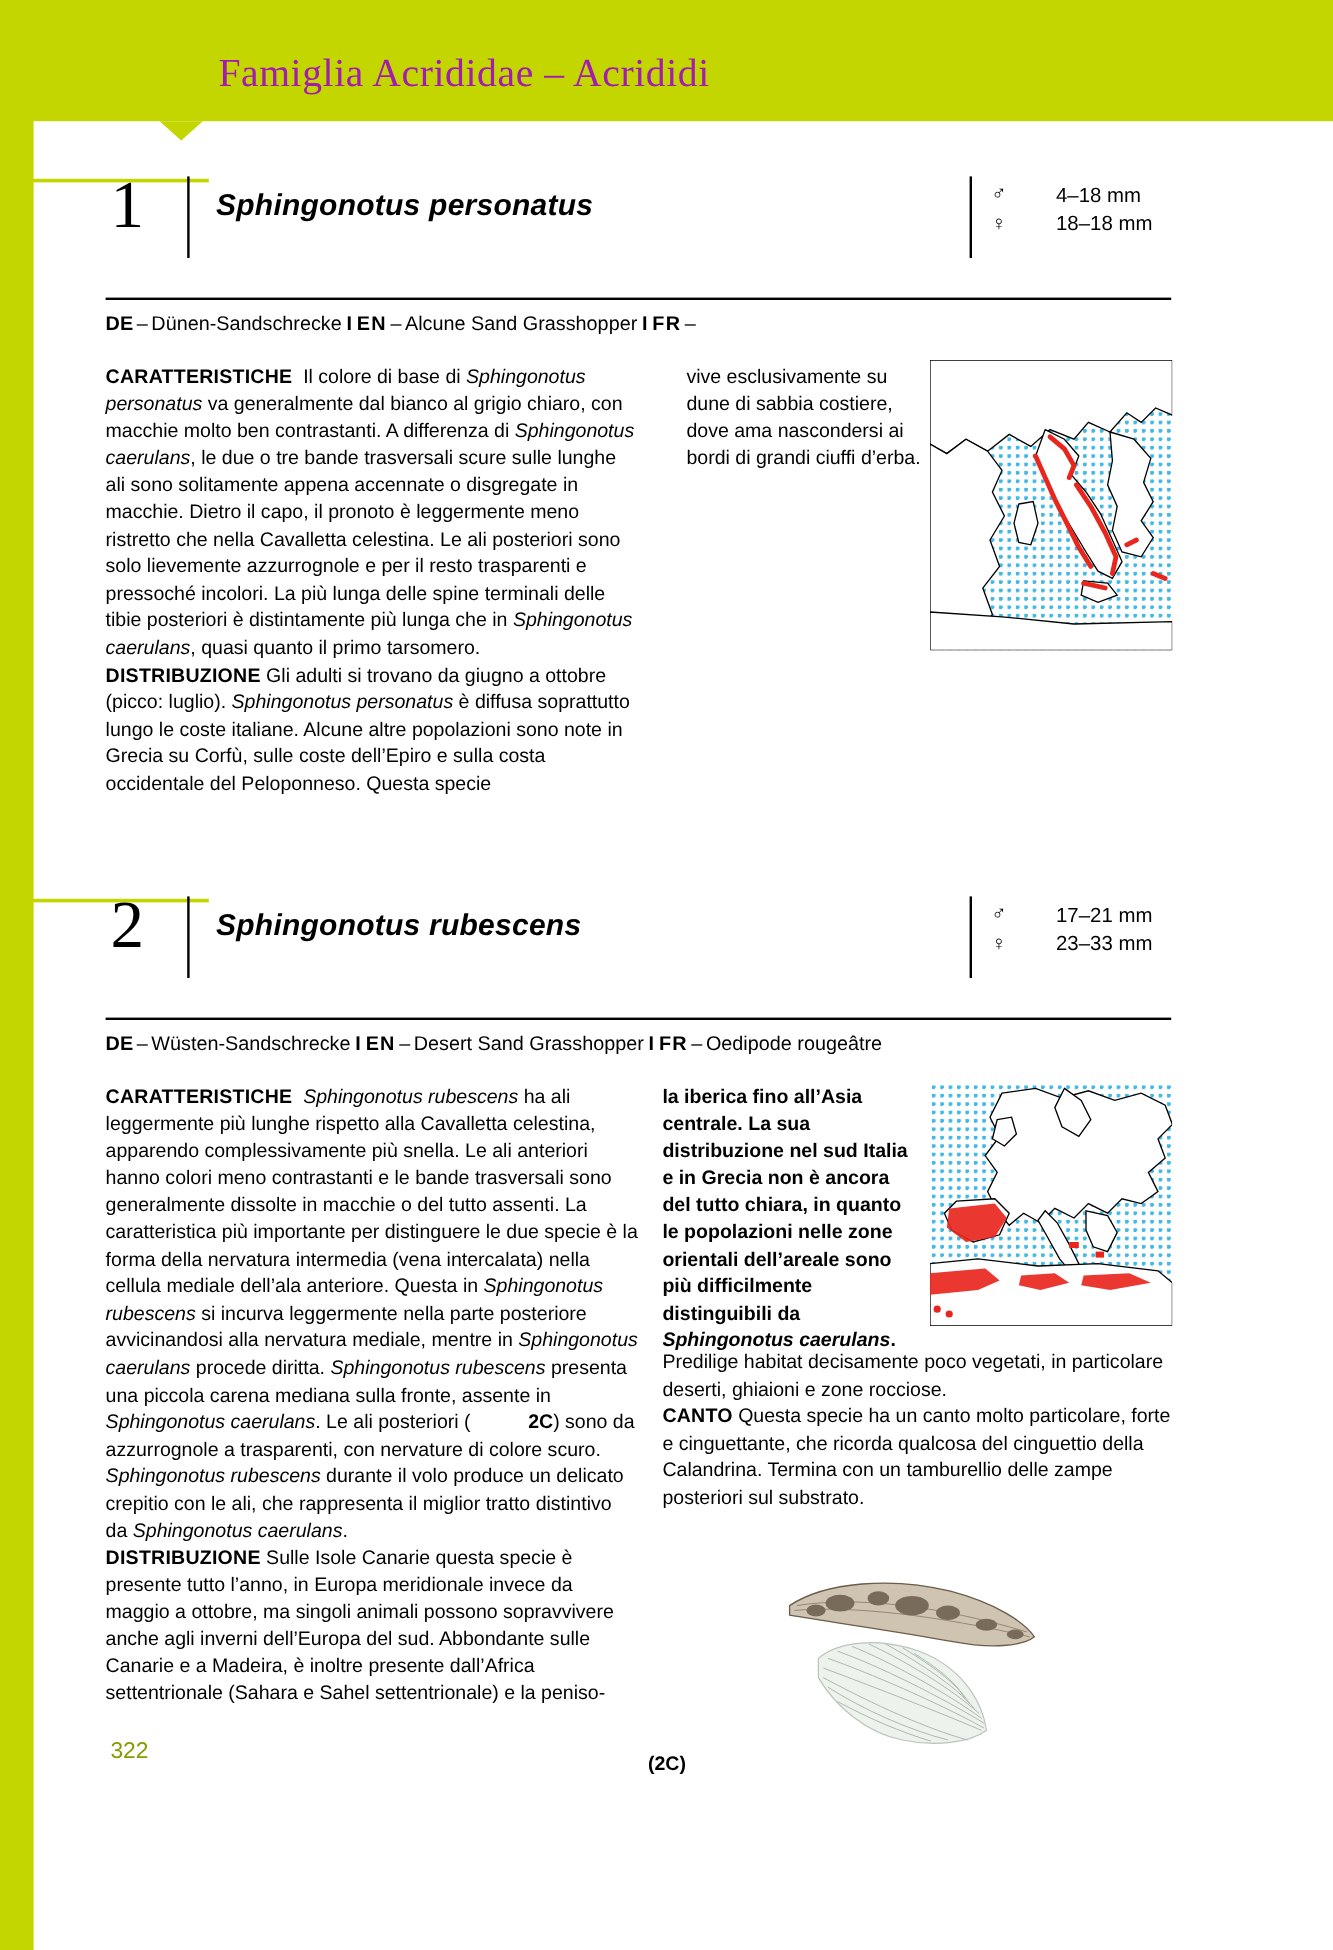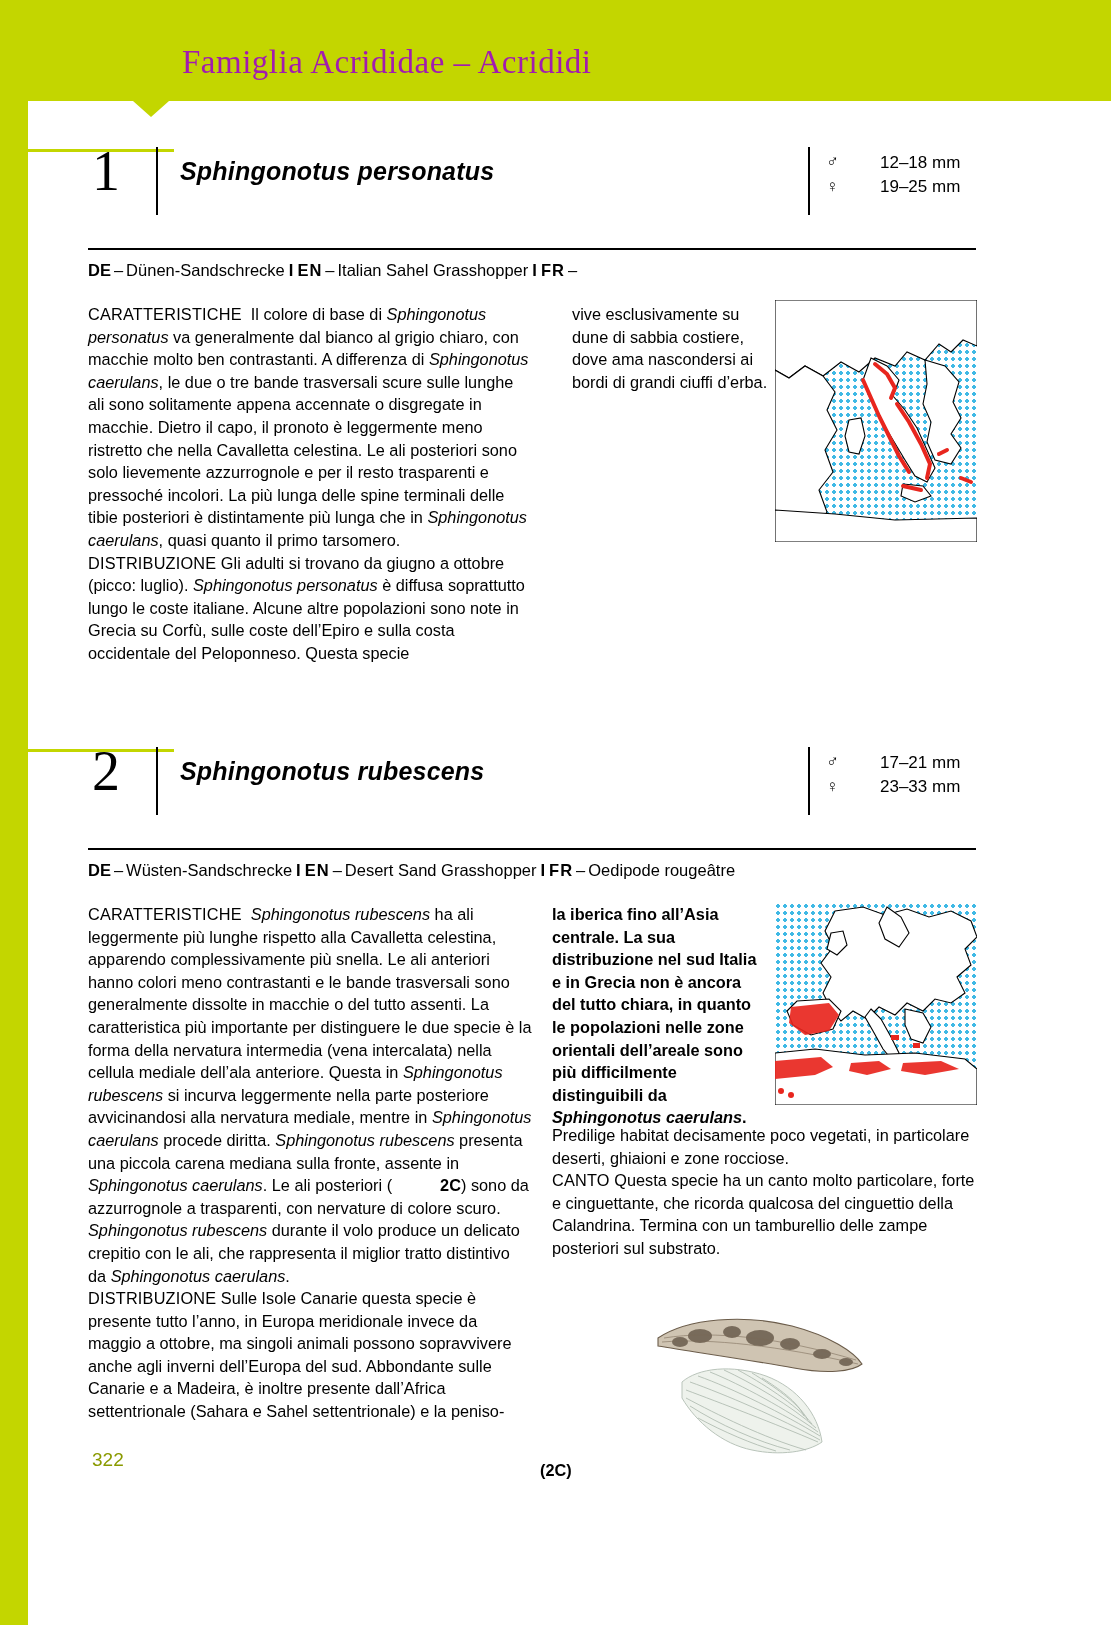--- a/index.html
+++ b/index.html
@@ -138,21 +138,21 @@
   .col {
     position: absolute;
     font-size: 16.3px;
     line-height: 22.6px;
     color: #000;
     text-align: left;
     hyphens: manual;
   }
   .col i { font-style: italic; }
   .col b { font-weight: bold; margin-left: 48px; }
-  .lead { font-weight: normal; letter-spacing: 0.2px; margin-top: 16px; }
+  .lead { font-weight: bold; letter-spacing: 0.2px; margin-top: 16px; }
 
   
   .map {
     position: absolute;
     background: #ffffff;
     border: 0;
     overflow: hidden;
   }
   .map .sea {
     position: absolute;
@@ -191,27 +191,27 @@
 <div class="header-notch"></div>
 
 <div class="entry" style="top:135px;">
   <div class="entry-rule-top" style="top:14px;"></div>
   <div class="entry-num">1</div>
   <div class="entry-divider"></div>
   <div class="entry-name">Sphingonotus personatus</div>
 
   <div class="size-divider"></div>
   <div class="size-sym" style="left:826px; top:17px;">♂</div>
-  <div class="size-row" style="left:880px; top:18px;">12–18 mm</div>
+  <div class="size-row" style="left:880px; top:18px;">4–18 mm</div>
   <div class="size-sym" style="left:826px; top:42px;">♀</div>
-  <div class="size-row" style="left:880px; top:42px;">19–25 mm</div>
+  <div class="size-row" style="left:880px; top:42px;">18–18 mm</div>
 
   <div class="lang-rule" style="top:113px;"></div>
   <div class="lang-line" style="top:126px;">
-    <b>DE</b><span style="padding:0 3px;">–</span><span>Dünen-Sandschrecke</span><span class="lang-sep">I</span><b style="letter-spacing:1px;">EN</b><span style="padding:0 3px;">–</span><span>Italian Sahel Grasshopper</span><span class="lang-sep">I</span><b style="letter-spacing:1px;">FR</b><span style="padding:0 3px;">–</span><span></span>
+    <b>DE</b><span style="padding:0 3px;">–</span><span>Dünen-Sandschrecke</span><span class="lang-sep">I</span><b style="letter-spacing:1px;">EN</b><span style="padding:0 3px;">–</span><span>Alcune Sand Grasshopper</span><span class="lang-sep">I</span><b style="letter-spacing:1px;">FR</b><span style="padding:0 3px;">–</span><span></span>
   </div>
 </div>
 
 <div class="col" style="left:88px; top:303px; width:444px;"><span class="lead">CARATTERISTICHE</span>&nbsp; Il colore di base di <i>Sphingonotus personatus</i> va generalmente dal bianco al grigio chiaro, con macchie molto ben contrastanti. A differenza di <i>Sphingonotus caerulans</i>, le due o tre bande trasversali scure sulle lunghe ali sono solitamente appena accennate o disgregate in macchie. Dietro il capo, il pronoto è leggermente meno ristretto che nella Cavalletta celestina. Le ali posteriori sono solo lievemente azzurrognole e per il resto trasparenti e pressoché incolori. La più lunga delle spine terminali delle tibie posteriori è distintamente più lunga che in <i>Sphingonotus caerulans</i>, quasi quanto il primo tarsomero.<br><span class="lead">DISTRIBUZIONE</span> Gli adulti si trovano da giugno a ottobre (picco: luglio). <i>Sphingonotus personatus</i> è diffusa soprattutto lungo le coste italiane. Alcune altre popolazioni sono note in Grecia su Corfù, sulle coste dell’Epiro e sulla costa occidentale del Peloponneso. Questa specie</div>
 <div class="col" style="left:572px; top:303px; width:205px;">vive esclusivamente su dune di sabbia costiere, dove ama nascondersi ai bordi di grandi ciuffi d’erba.</div>
 
 <div class="map" style="left:775px; top:300px; width:202px; height:242px;">
   <div class="sea"></div>
   <svg width="202" height="242" viewBox="0 0 202 242" style="position:absolute; left:0; top:0;">
 

